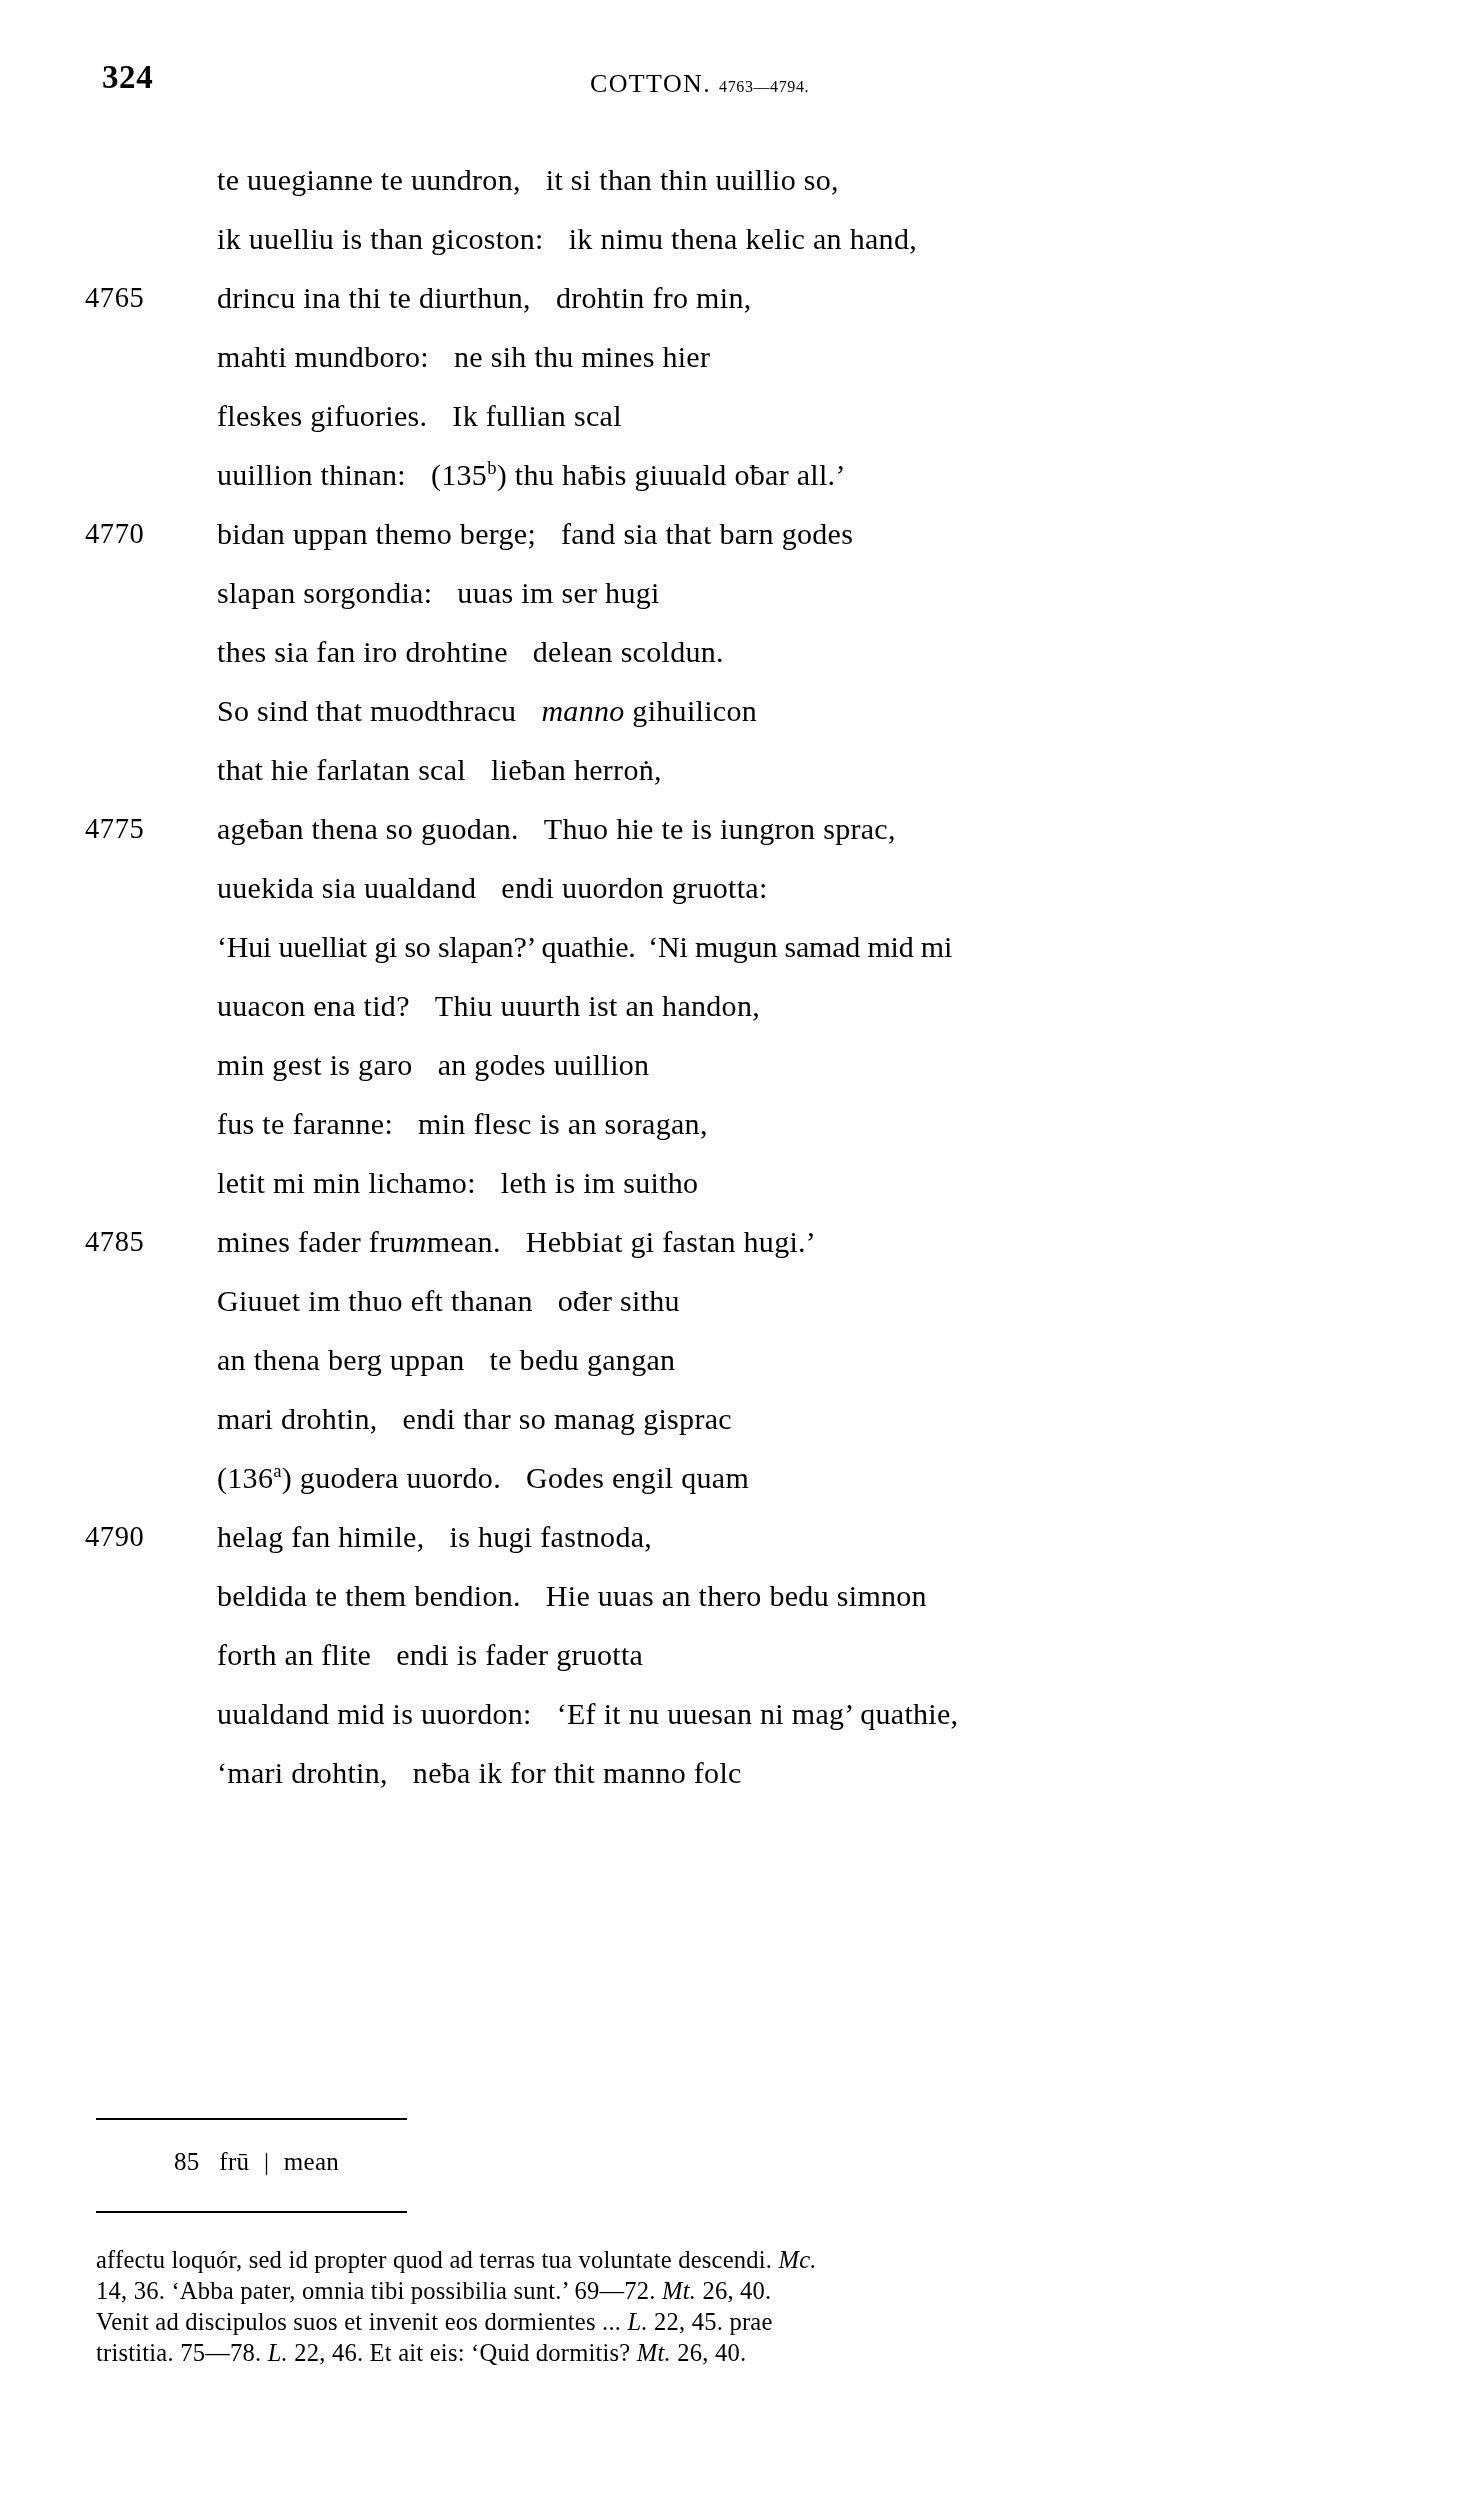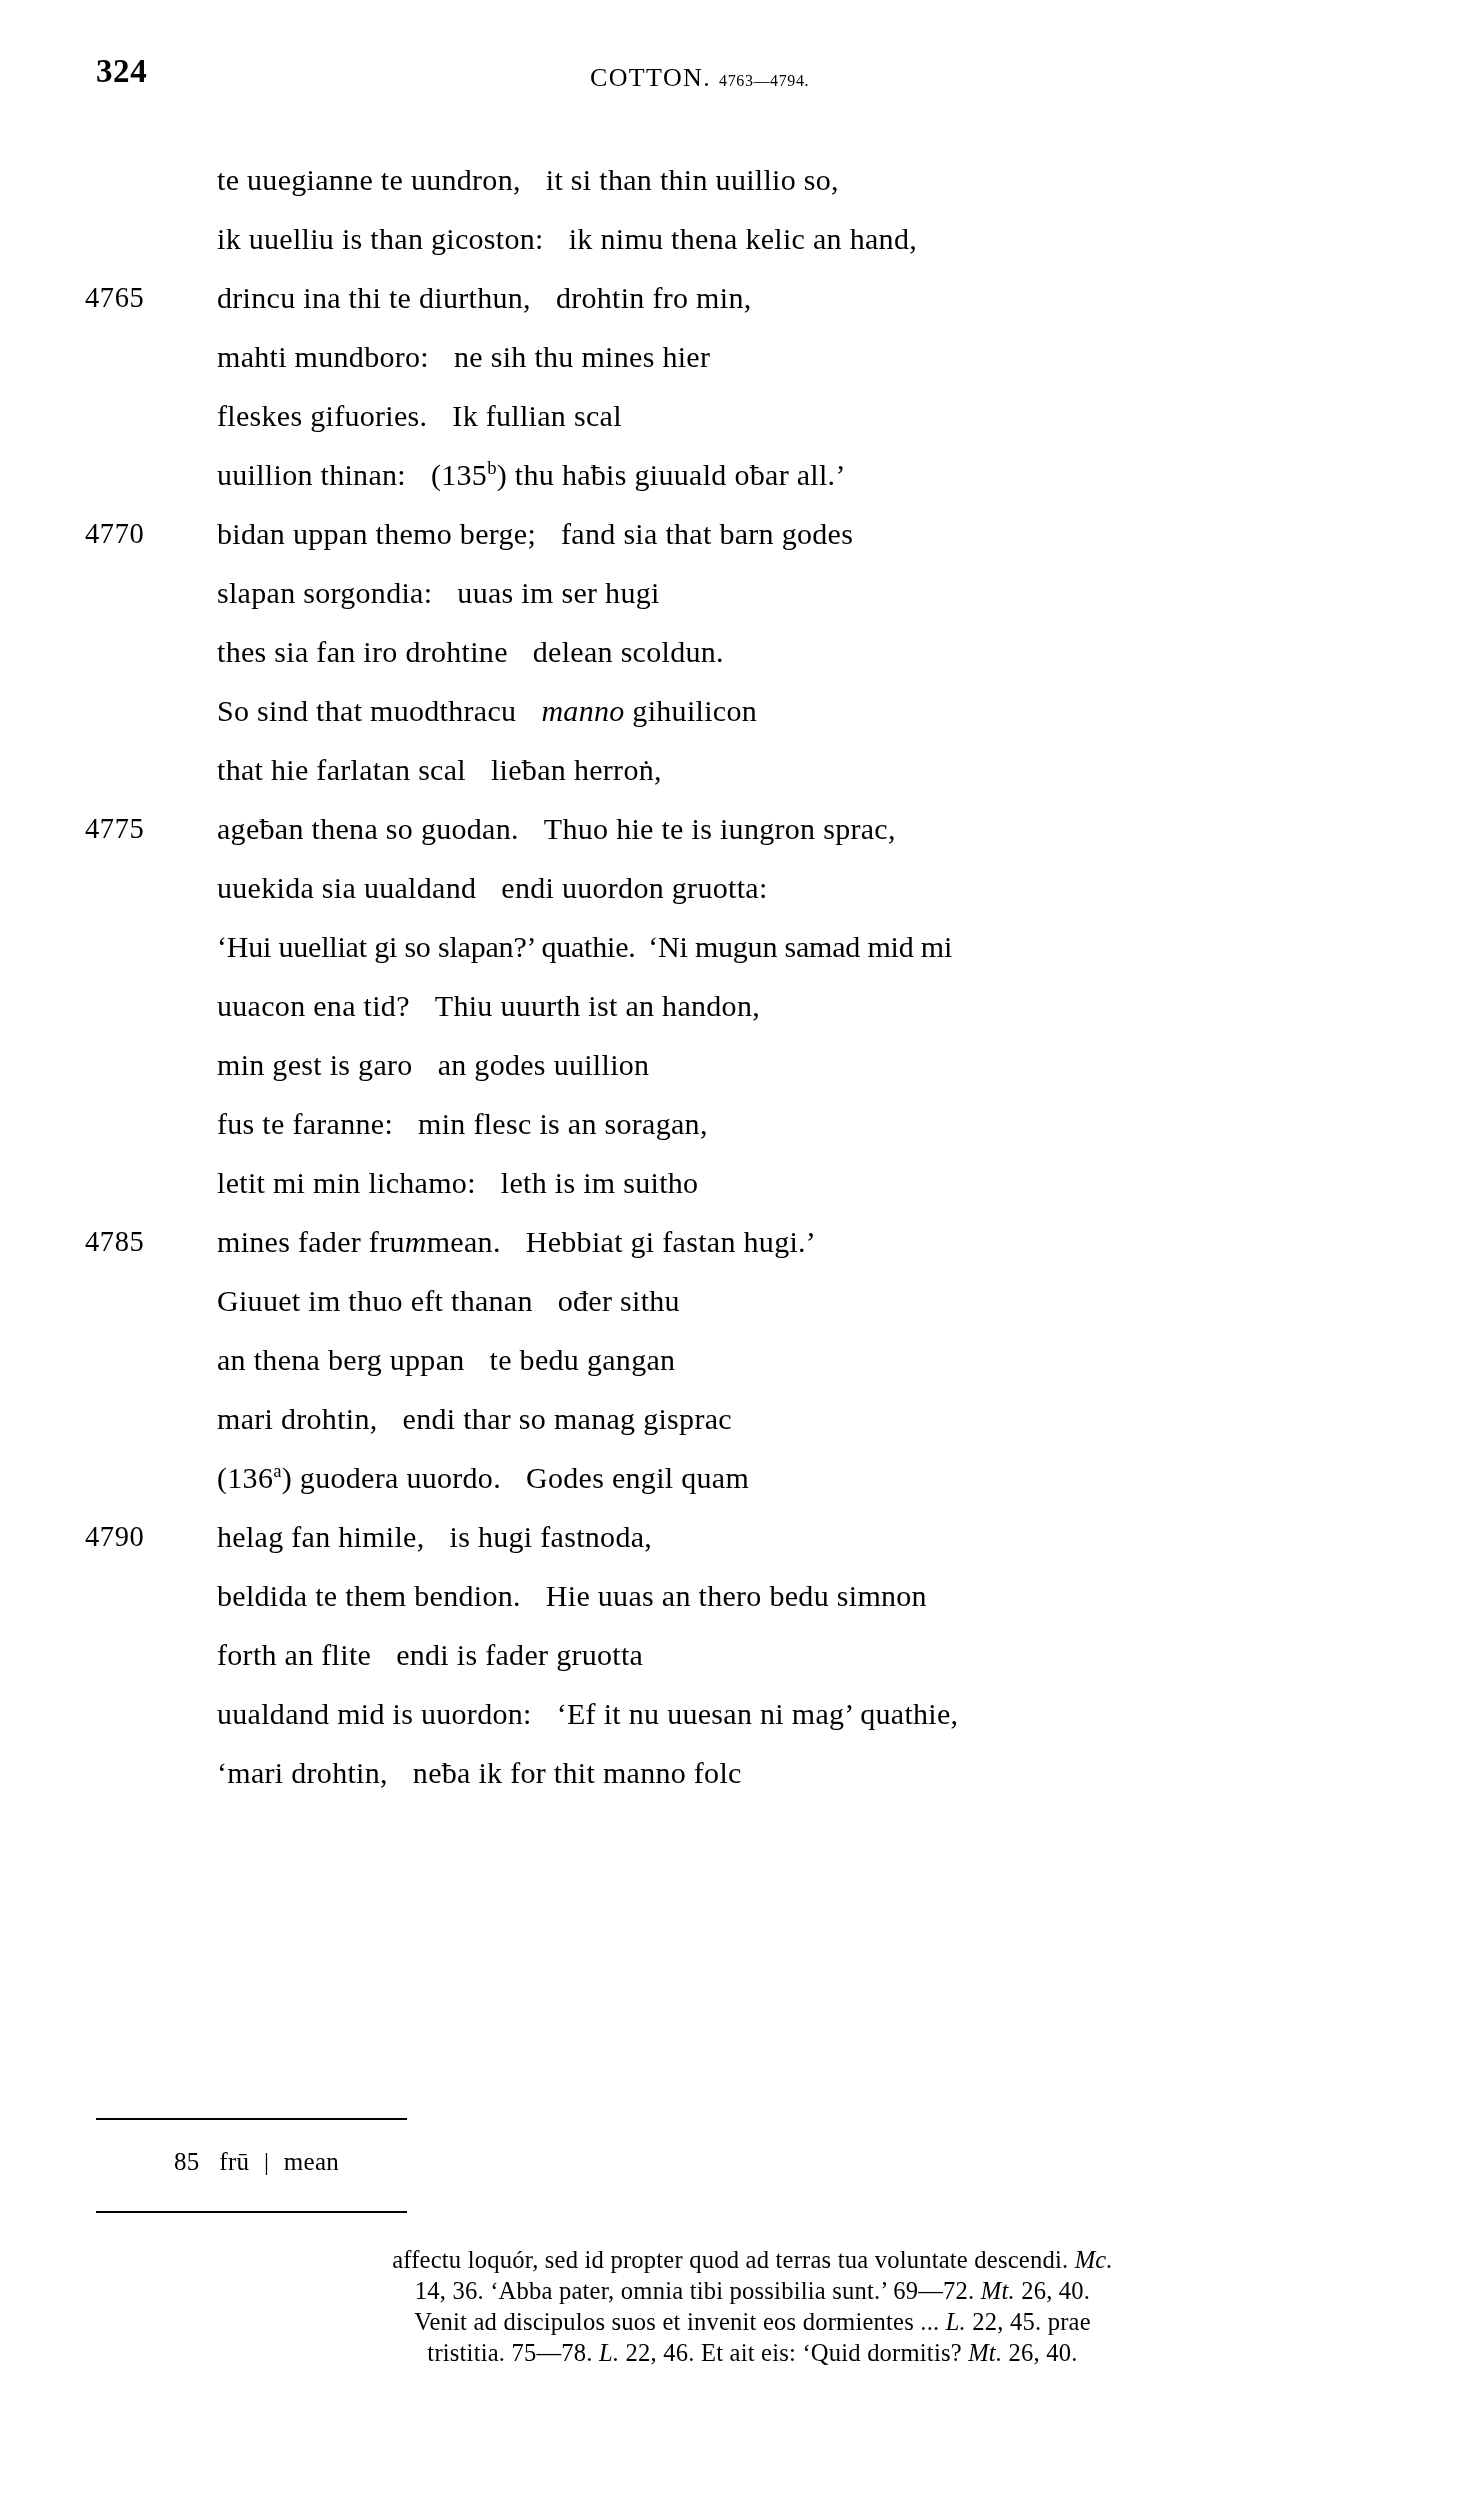--- a/index.html
+++ b/index.html
@@ -12,21 +12,21 @@
     height: 2512px;
     font-family: "Liberation Serif", "DejaVu Serif", serif;
     color: #000000;
     -webkit-font-smoothing: none;
   }
   .page {
     position: relative;
     width: 1462px;
     height: 2512px;
     box-sizing: border-box;
-    padding: 0;
+    padding: 6px;
     overflow: hidden;
   }
 
   
   .running-head {
     position: relative;
     height: 86px;
   }
   .folio-number {
     position: absolute;
@@ -135,21 +135,20 @@
     position: absolute;
     left: 96px;
     top: 2244px;
     width: 1313px;
     font-size: 24.6px;
     line-height: 31px;
     letter-spacing: 0.2px;
   }
   .latin-notes div {
     white-space: nowrap;
-    text-align: center;
   }
 </style>
 </head>
 <body>
 
 <div class="page">
 
   <div class="running-head">
     <div class="folio-number">324</div>
     <div class="head-title">

